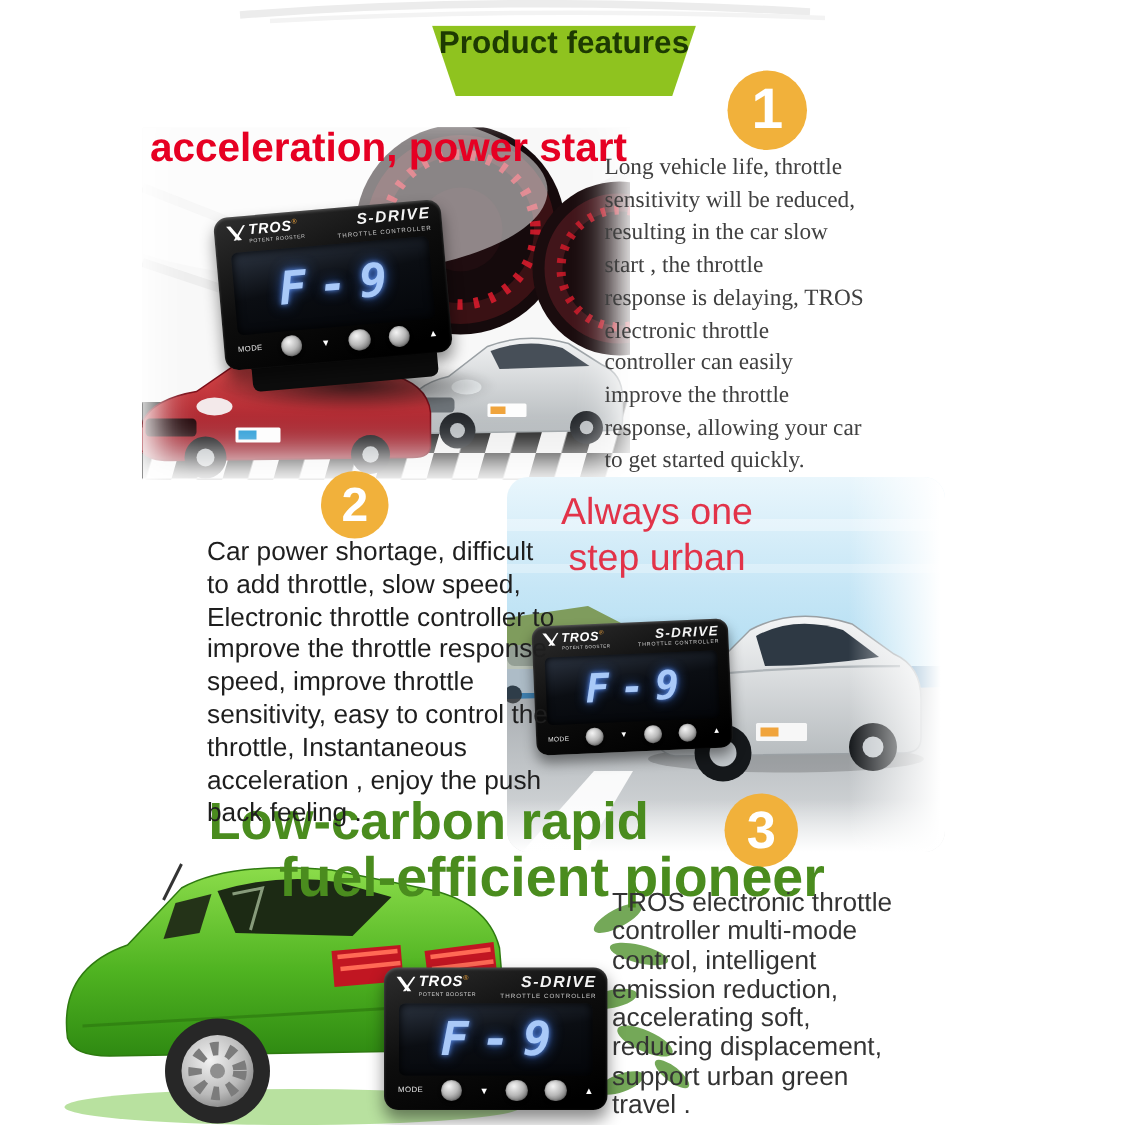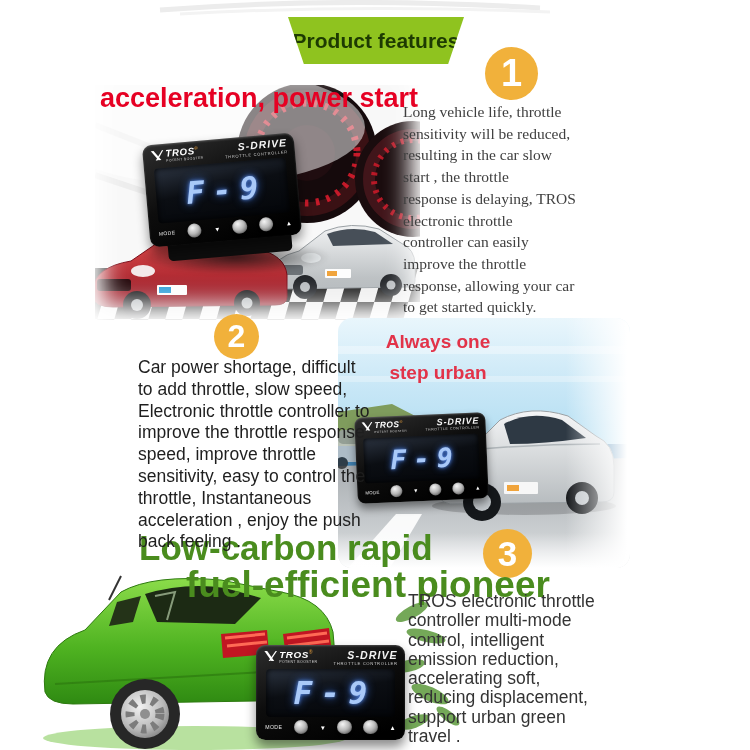--- a/index.html
+++ b/index.html
@@ -6,35 +6,35 @@
   body{width:750px;height:750px;position:relative;overflow:hidden;
        font-family:"Liberation Sans",sans-serif;}
   .canvas{position:absolute;inset:0;width:750px;height:750px;background:#fff;overflow:hidden;}
 
   
   .swoosh{position:absolute;left:140px;top:0;}
 
   
   .banner{position:absolute;left:288px;top:17px;width:176px;height:47px;background:#8fc31f;
           clip-path:polygon(0 0,100% 0,91% 100%,9% 100%);
-          display:flex;align-items:center;justify-content:center;}
+          display:flex;align-items:flex-start;justify-content:center;}
   .banner span{font-size:21px;font-weight:600;color:#1d3a02;}
 
   
   .badge{position:absolute;border-radius:50%;background:#f1b13b;color:#fff;
          display:flex;align-items:center;justify-content:center;font-weight:700;}
   .badge1{left:485px;top:47px;width:53px;height:53px;font-size:38px;}
   .badge2{left:214px;top:314px;width:45px;height:45px;font-size:32px;}
   .badge3{left:483px;top:529px;width:49px;height:49px;font-size:35px;}
 
   
   .red-heading{position:absolute;left:98px;top:84px;width:322px;text-align:center;
                color:#e60023;font-size:27px;line-height:28.5px;font-weight:700;z-index:6;}
   .ahead-heading{position:absolute;left:352px;top:326px;width:172px;text-align:center;
-               color:#e23349;font-size:19px;line-height:31px;font-weight:700;z-index:6;}
+               color:#e23349;font-size:25px;line-height:31px;font-weight:400;z-index:6;}
   .green-line1{position:absolute;left:139px;top:528px;font-size:35px;font-weight:600;color:#4a8c1e;z-index:6;}
   .green-line2{position:absolute;left:186px;top:564px;font-size:37px;font-weight:600;color:#4a8c1e;z-index:6;}
 
   
   .body-text{white-space:pre-line;z-index:6;}
   .sec1-body{position:absolute;left:403px;top:101px;width:275px;
              font-family:Liberation Serif, serif;
              font-size:15.5px;line-height:21.7px;color:#404040;}
   .sec2-body{position:absolute;left:138px;top:357px;width:282px;
              font-size:17.5px;line-height:21.8px;color:#1e1e1e;}

